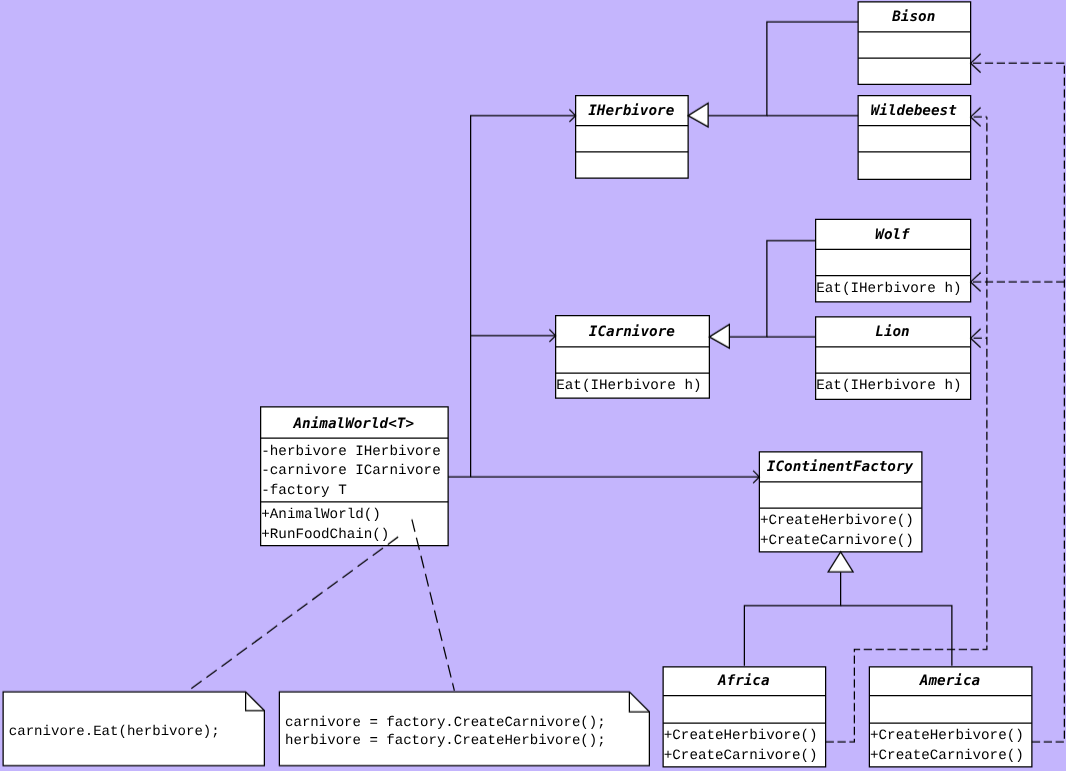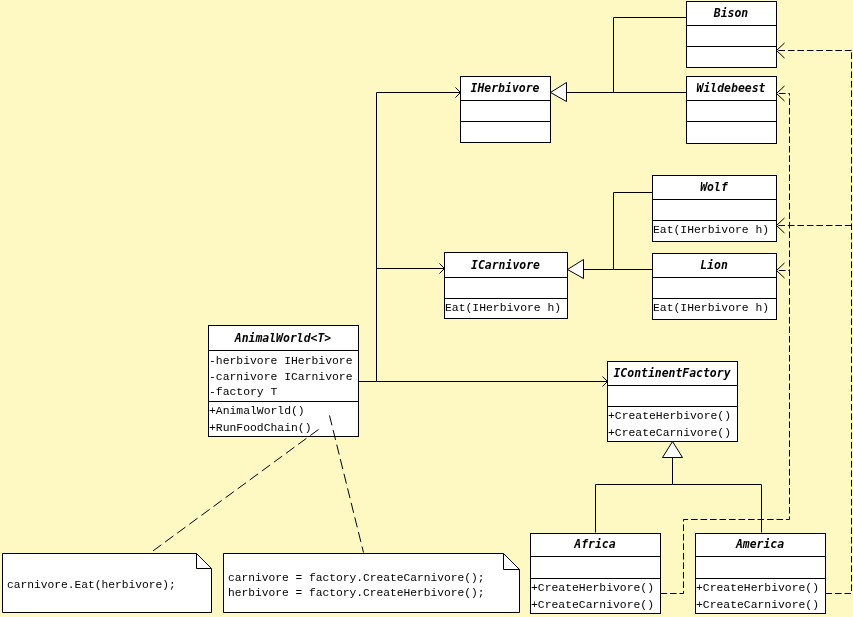--- a/index.html
+++ b/index.html
@@ -1,17 +1,17 @@
 <!DOCTYPE html>
 <html><head>
 <meta charset="utf-8">
 <title>UML Class Diagram</title>
 <style>
   html,body{margin:0;padding:0;background:#ffffff;}
-  #stage{position:relative;width:853px;height:617px;background:#fef9c3;overflow:hidden;}
+  #stage{position:relative;width:853px;height:617px;background:#c4b5fd;overflow:hidden;}
   #canvas{position:absolute;left:0;top:0;width:853px;height:617px;}
   #canvas text{transform:translateZ(0);}
   .box-rect{fill:#ffffff;stroke:#000000;stroke-width:1;}
   .divider{stroke:#000000;stroke-width:1;}
   .link{stroke:#000000;stroke-width:1;fill:none;}
   .link-dashed{stroke:#000000;stroke-width:1;fill:none;stroke-dasharray:6.6 2.9;}
   .link-dep{stroke:#000000;stroke-width:1;fill:none;stroke-dasharray:10.2 4.8;}
   .arrow-open{stroke:#000000;stroke-width:1;fill:none;}
   .arrow-hollow{stroke:#000000;stroke-width:1;fill:#ffffff;}
   .title-txt{font-family:"DejaVu Sans Mono", monospace;font-size:11.45px;font-weight:bold;

